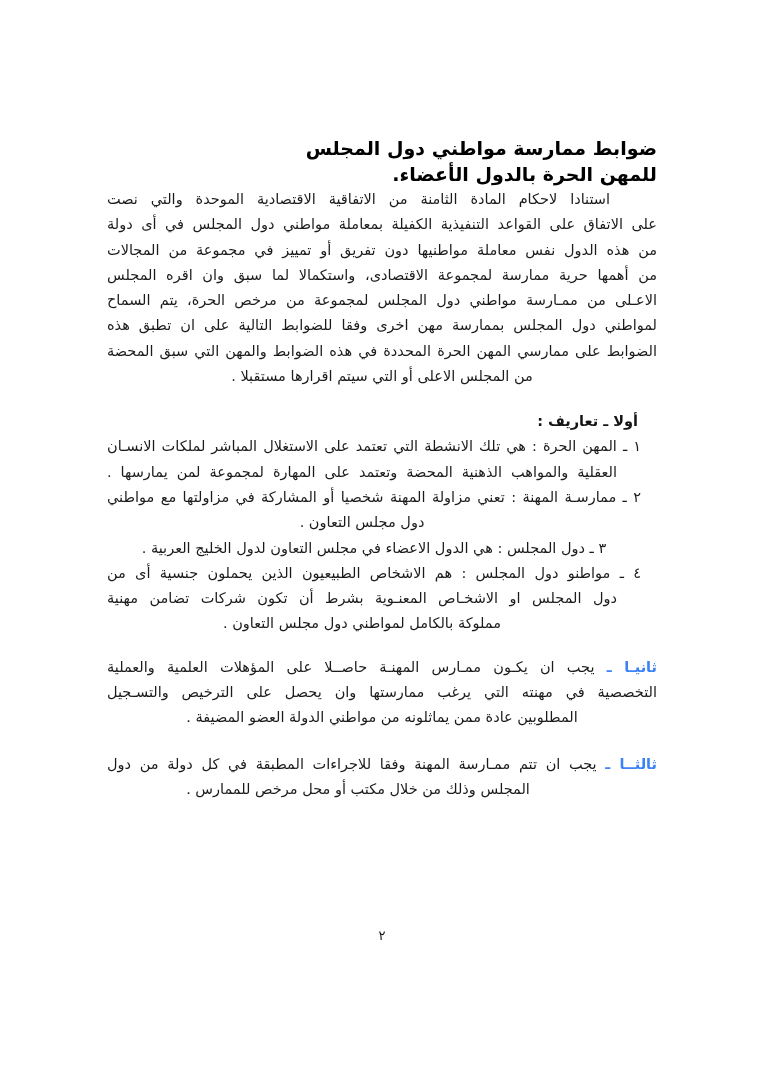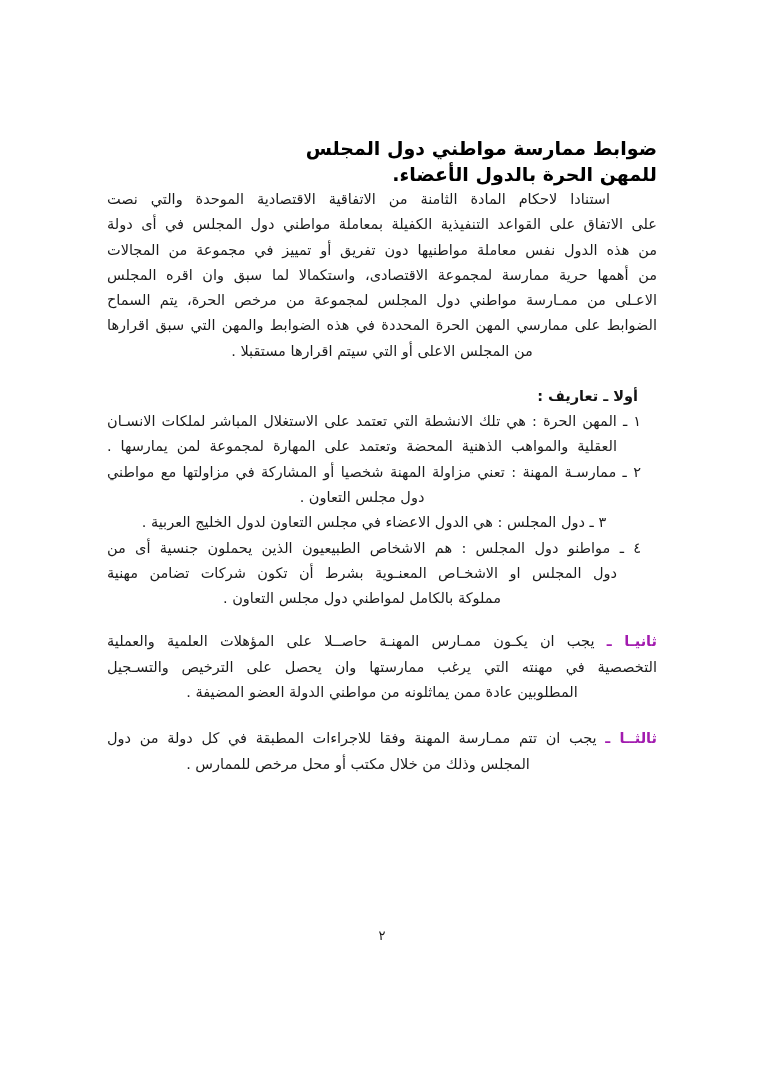--- a/index.html
+++ b/index.html
@@ -26,21 +26,21 @@
   .line.noj{text-align:center;text-align-last:auto}
   .fi{padding-right:47px}          
   .heading{
     font-weight:bold;line-height:25px;margin-top:20px;padding-right:19px;color:#141414;
   }
   .defs{padding-right:16px}        
   .cont{padding-right:24px}        
   .cont2{padding-right:48px}       
   .sec2{margin-top:18px}
   .sec3{margin-top:21px}
-  .lead{font-weight:bold;color:#a21caf}
+  .lead{font-weight:bold;color:#3b82f6}
   .pagenum{
     position:absolute;top:928px;left:0;width:764px;
     text-align:center;font-size:13px;color:#111;direction:rtl;
   }
 </style>
 </head>
 <body>
 
 <div class="sheet">
 
@@ -50,21 +50,22 @@
       <div>ضوابط ممارسة مواطني دول المجلس</div>
       <div>للمهن الحرة بالدول الأعضاء.</div>
     </div>
 
     <div class="para">
         <div class="line fi">استنادا لاحكام المادة الثامنة من الاتفاقية الاقتصادية الموحدة والتي نصت</div>
         <div class="line">على الاتفاق على القواعد التنفيذية الكفيلة بمعاملة مواطني دول المجلس في أى دولة</div>
         <div class="line">من هذه الدول نفس معاملة مواطنيها دون تفريق أو تمييز في مجموعة من المجالات</div>
         <div class="line">من أهمها حرية ممارسة لمجموعة الاقتصادى، واستكمالا لما سبق وان اقره المجلس</div>
         <div class="line">الاعـلى من ممـارسة مواطني دول المجلس لمجموعة من مرخص الحرة، يتم السماح</div>
-        <div class="line">الضوابط على ممارسي المهن الحرة المحددة في هذه الضوابط والمهن التي سبق اقرارها</div>
+        <div class="line">لمواطني دول المجلس بممارسة مهن اخرى وفقا للضوابط التالية على ان تطبق هذه</div>
+        <div class="line">الضوابط على ممارسي المهن الحرة المحددة في هذه الضوابط والمهن التي سبق المحضة</div>
         <div class="line noj">من المجلس الاعلى أو التي سيتم اقرارها مستقبلا .</div>
       </div>
 
     <div class="heading">أولا ـ تعاريف :</div>
 
     <div class="para defs">
         <div class="line">١ ـ المهن الحرة : هي تلك الانشطة التي تعتمد على الاستغلال المباشر لملكات الانسـان</div>
         <div class="line cont">العقلية والمواهب الذهنية المحضة وتعتمد على المهارة لمجموعة لمن يمارسها .</div>
         <div class="line">٢ ـ ممارسـة المهنة : تعني مزاولة المهنة شخصيا أو المشاركة في مزاولتها مع مواطني</div>
         <div class="line noj cont">دول مجلس التعاون .</div>

